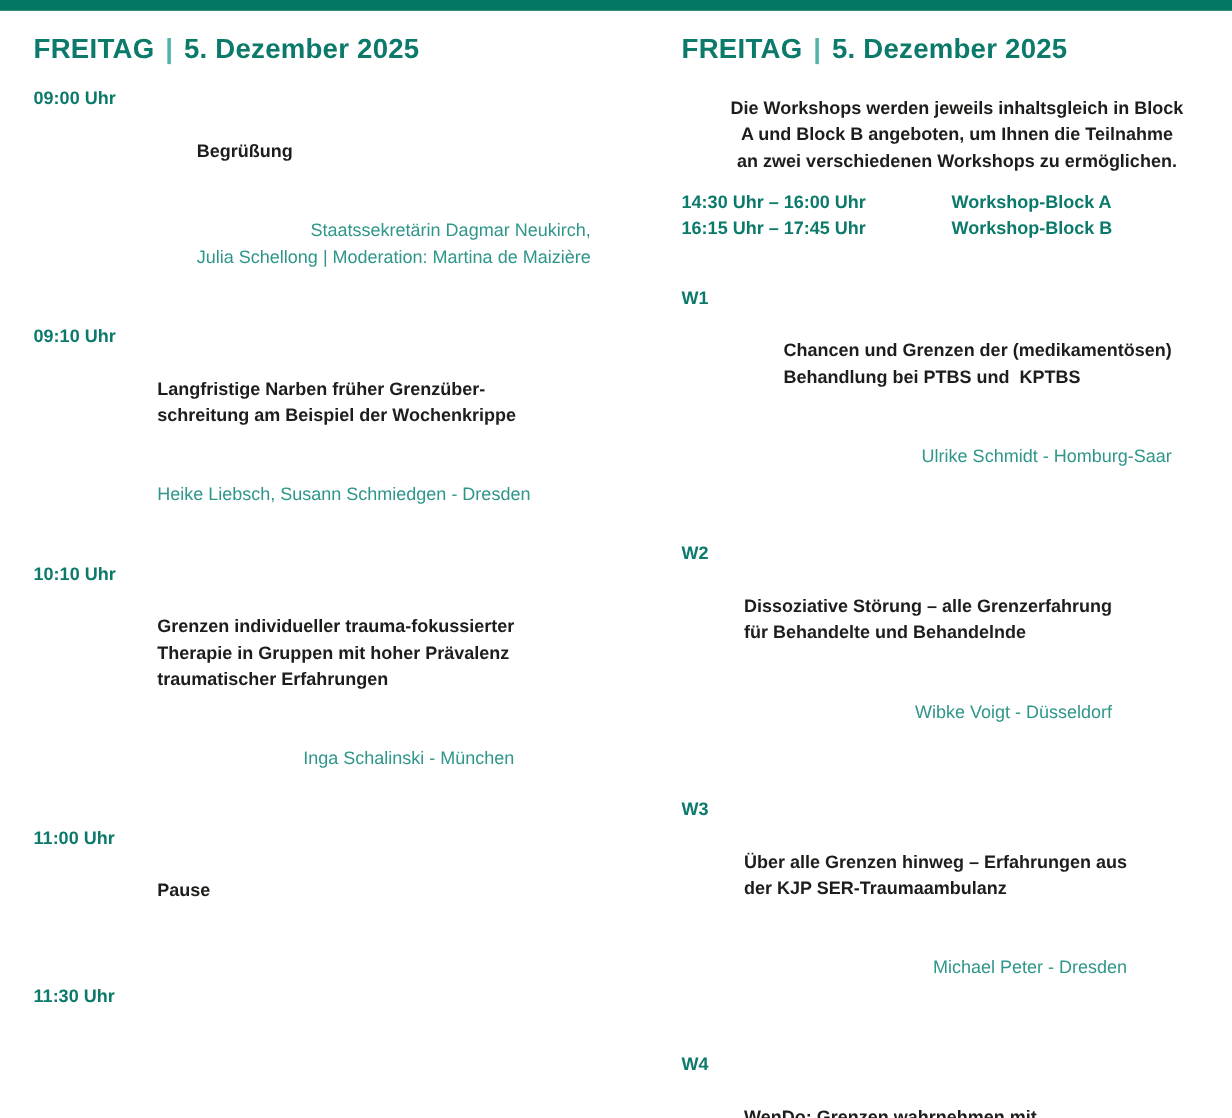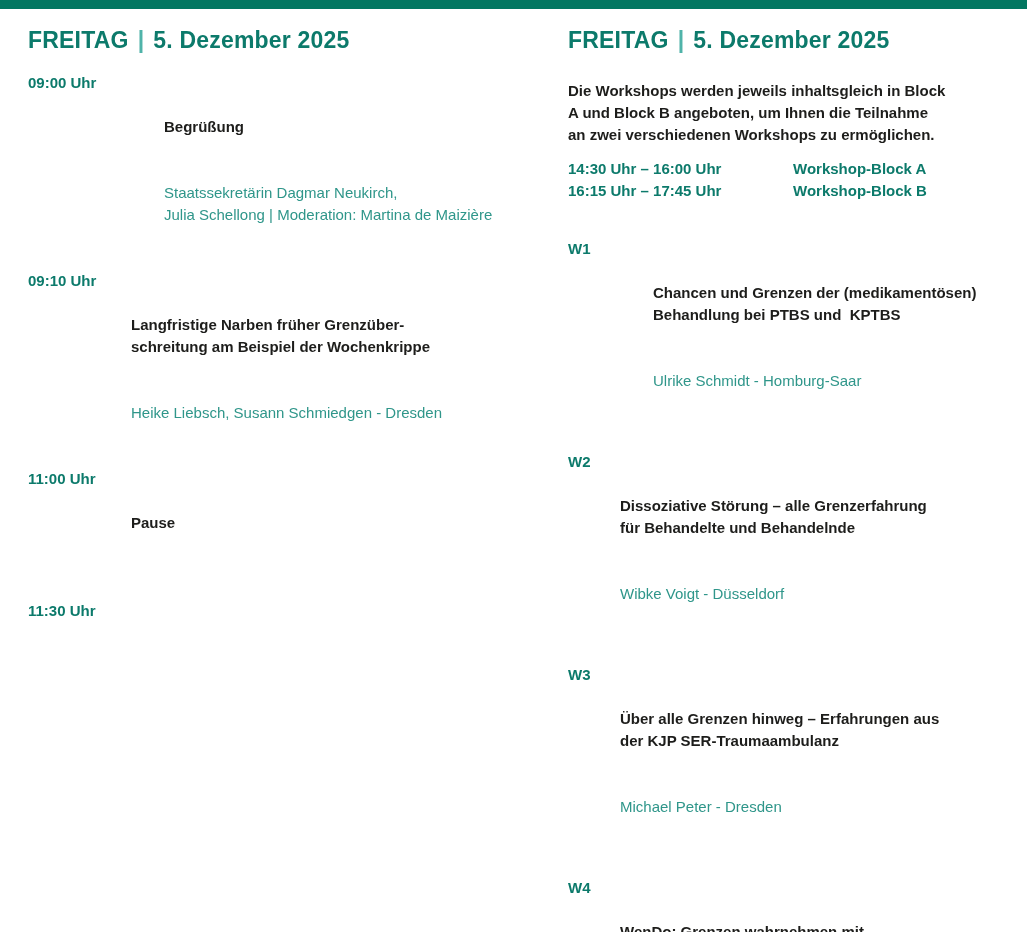--- a/index.html
+++ b/index.html
@@ -25,22 +25,22 @@
     font-weight:bold;color:var(--accent);letter-spacing:.2px;
   }
   .hsep{color:var(--pipe);padding:0 9px;font-weight:bold;}
   .items{margin-top:18px;}
   .item{display:flex;}
   .items .item:first-child{margin-top:0;gap:33px;}
   .time{width:103px;flex:none;font-weight:bold;color:var(--accent);}
   .wlabel{width:52px;flex:none;font-weight:bold;color:var(--accent);}
   .body{white-space:pre-wrap;}
   .title{font-weight:bold;}
-  .speaker{color:var(--speaker);font-weight:normal;white-space:pre-wrap;}
-  .intro{margin:26px 0 0 0;font-weight:bold;white-space:pre-wrap;}
+  .speaker{color:var(--speaker);font-weight:normal;white-space:pre-wrap;text-align:right;}
+  .intro{margin:26px 0 0 0;font-weight:bold;white-space:pre-wrap;text-align:center;}
   .blocks{margin-top:12px;}
   .block-row{display:flex;font-weight:bold;color:var(--accent);}
   .block-range{width:225px;flex:none;}
   .witems{margin-top:36px;}
   .witems .item{margin-top:15px;}
   .witems .item:first-child{margin-top:15px;}
 </style>
 </head>
 <body>
 
@@ -62,20 +62,29 @@
 
   <div class="item">
     <div class="time">09:10 Uhr</div>
     <div class="body">
       <div class="title"><span class="seg-bold">Langfristige Narben früher Grenzüber-
 schreitung am Beispiel der Wochenkrippe</span></div>
       <div class="speaker">Heike Liebsch, Susann Schmiedgen - Dresden</div>
     </div>
   </div>
 
+  <div class="item">
+    <div class="time">10:10 Uhr</div>
+    <div class="body">
+      <div class="title"><span class="seg-bold">Grenzen individueller trauma-fokussierter
+Therapie in Gruppen mit hoher Prävalenz
+traumatischer Erfahrungen</span></div>
+      <div class="speaker">Inga Schalinski - München</div>
+    </div>
+  </div>
 
   <div class="item">
     <div class="time">11:00 Uhr</div>
     <div class="body">
       <div class="title"><span class="seg-bold">Pause</span></div>
       
     </div>
   </div>
 
   <div class="item">

